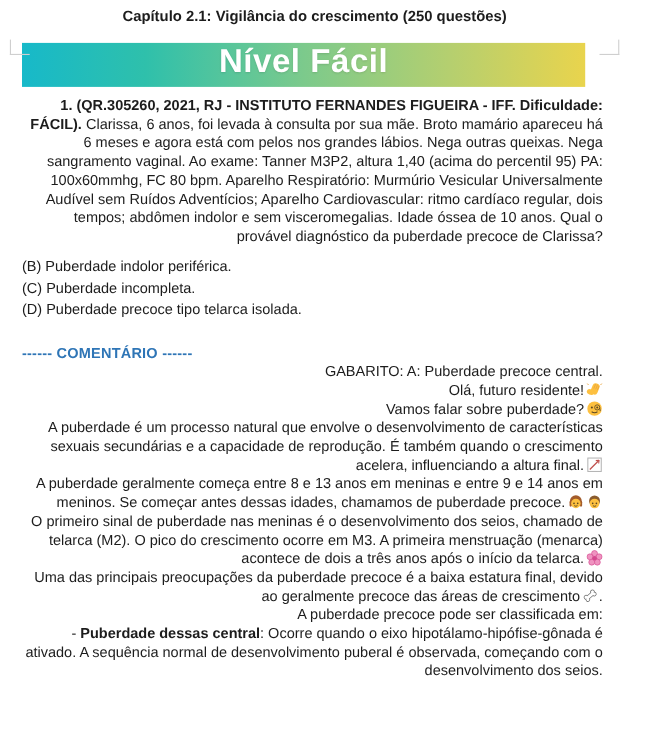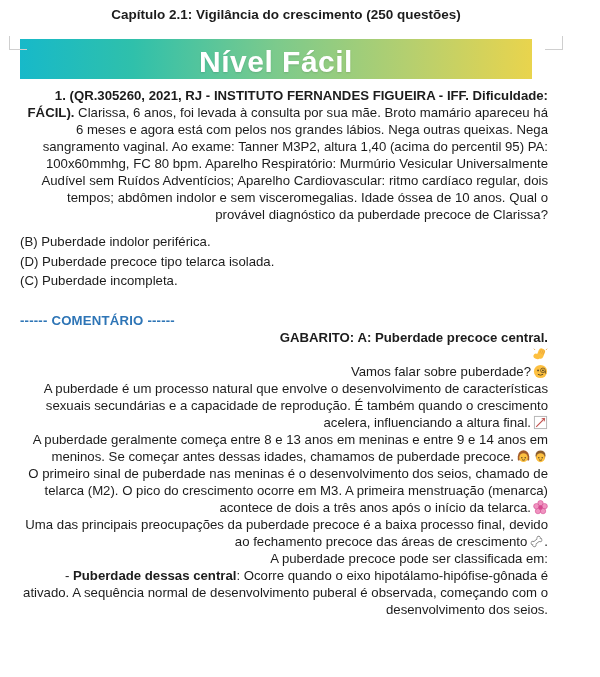--- a/index.html
+++ b/index.html
@@ -13,36 +13,36 @@
 
   .doc-header { padding-top:5px; text-align:center; font-weight:bold; font-size:13.5px; line-height:20px; }
 
   .crop-mark { position:absolute; width:17px; height:13px; top:36px; }
   .crop-mark.left  { left:9px;  border-left:1px solid #cfcfcf; border-bottom:1px solid #cfcfcf; }
   .crop-mark.right { right:9px; border-right:1px solid #cfcfcf; border-bottom:1px solid #cfcfcf; }
 
   .banner {
     margin:14px 40px 0 20px; height:40px;
     background:linear-gradient(90deg,#17b9c9 0%,#2fc0ab 22%,#7cca8c 50%,#b5cf6f 76%,#e9d44d 100%);
-    display:flex; align-items:flex-end; justify-content:center;
+    display:flex; align-items:flex-start; justify-content:center;
   }
   .banner-label {
     color:#ffffff; font-weight:bold; font-size:30px; letter-spacing:0.5px;
     text-shadow:0 1px 2px rgba(0,0,0,0.12);
   }
 
   .content { padding:8px 24px 0 20px; line-height:17px; }
   .content p { margin:0;text-align:right; }
 
   .question { margin-top:1px; }
   .options { margin-top:9px; }
   .option { line-height:19.5px; }
 
   .separator { margin-top:21px; color:#2e75b6; font-weight:bold; letter-spacing:0.2px; }
-  .gabarito { margin-top:13px; font-weight:bold; }
+  .gabarito { margin-top:13px; font-weight:normal; }
 
   .icon { display:inline-block; width:15px; height:15px; vertical-align:-3px; margin-left:2px; }
   .icon svg { display:block; width:15px; height:15px; }
 </style>
 </head>
 <body>
 
 <div class="page">
 
   <div class="doc-header">
@@ -55,29 +55,29 @@
   <div class="banner">
     <span class="banner-label">Nível Fácil</span>
   </div>
 
   <div class="content">
 
     <p class="question"><b>1. (QR.305260, 2021, RJ - INSTITUTO FERNANDES FIGUEIRA - IFF. Dificuldade: FÁCIL).</b><span> Clarissa, 6 anos, foi levada à consulta por sua mãe. Broto mamário apareceu há 6 meses e agora está com pelos nos grandes lábios. Nega outras queixas. Nega sangramento vaginal. Ao exame: Tanner M3P2, altura 1,40 (acima do percentil 95) PA: 100x60mmhg, FC 80 bpm. Aparelho Respiratório: Murmúrio Vesicular Universalmente Audível sem Ruídos Adventícios; Aparelho Cardiovascular: ritmo cardíaco regular, dois tempos; abdômen indolor e sem visceromegalias. Idade óssea de 10 anos. Qual o provável diagnóstico da puberdade precoce de Clarissa?</span></p>
 
     <div class="options">
       <div class="option">(B) Puberdade indolor periférica.</div>
+      <div class="option">(C) Puberdade incompleta.</div>
       <div class="option">(D) Puberdade precoce tipo telarca isolada.</div>
-      <div class="option">(C) Puberdade incompleta.</div>
     </div>
 
     <div class="separator">------  COMENTÁRIO  ------</div>
 
     <p class="gabarito">GABARITO: A: Puberdade precoce central.</p>
 
-    <p><span class="icon"><svg viewBox="0 0 16 16">
+    <p><span>Olá, futuro residente!</span><span class="icon"><svg viewBox="0 0 16 16">
             <g transform="rotate(22 8 8)">
               <rect x="4.6" y="1.4" width="7" height="11" rx="3.2" fill="#fdc040"></rect>
               <ellipse cx="5" cy="11.4" rx="3.6" ry="2.7" fill="#fdc040"></ellipse>
               <path d="M6.8,2.4 v4.6 M8.8,2.1 v4.9 M10.6,2.6 v4.6" stroke="#e8a33d" stroke-width="0.7" fill="none"></path>
             </g>
             <path d="M2.2,3.2 L0.9,1.8 M13.8,3.2 L15.1,1.8" stroke="#e8a33d" stroke-width="0.9" fill="none"></path>
           </svg></span></p>
 
     <p><span>Vamos falar sobre puberdade?</span><span class="icon"><svg viewBox="0 0 16 16">
             <circle cx="8" cy="8" r="7" fill="#fdc040"></circle>
@@ -114,21 +114,21 @@
             <g fill="#ef93c0" stroke="#d5488f" stroke-width="0.6">
               <circle cx="8" cy="3.4" r="2.9"></circle>
               <circle cx="12.4" cy="6.6" r="2.9"></circle>
               <circle cx="10.7" cy="11.8" r="2.9"></circle>
               <circle cx="5.3" cy="11.8" r="2.9"></circle>
               <circle cx="3.6" cy="6.6" r="2.9"></circle>
             </g>
             <circle cx="8" cy="8" r="2.3" fill="#d5488f"></circle>
           </svg></span></p>
 
-    <p><span>Uma das principais preocupações da puberdade precoce é a baixa processo final, devido ao fechamento precoce das áreas de crescimento</span><span class="icon"><svg viewBox="0 0 16 16">
+    <p><span>Uma das principais preocupações da puberdade precoce é a baixa estatura final, devido ao geralmente precoce das áreas de crescimento</span><span class="icon"><svg viewBox="0 0 16 16">
             <g transform="rotate(-40 8 8)">
               <g fill="#6e6e6e">
                 <circle cx="3.9" cy="6.6" r="2.2"></circle>
                 <circle cx="3.9" cy="9.4" r="2.2"></circle>
                 <circle cx="12.1" cy="6.6" r="2.2"></circle>
                 <circle cx="12.1" cy="9.4" r="2.2"></circle>
                 <rect x="3.9" y="5.9" width="8.2" height="4.2"></rect>
               </g>
               <g fill="#ffffff">
                 <circle cx="3.9" cy="6.6" r="1.5"></circle>

